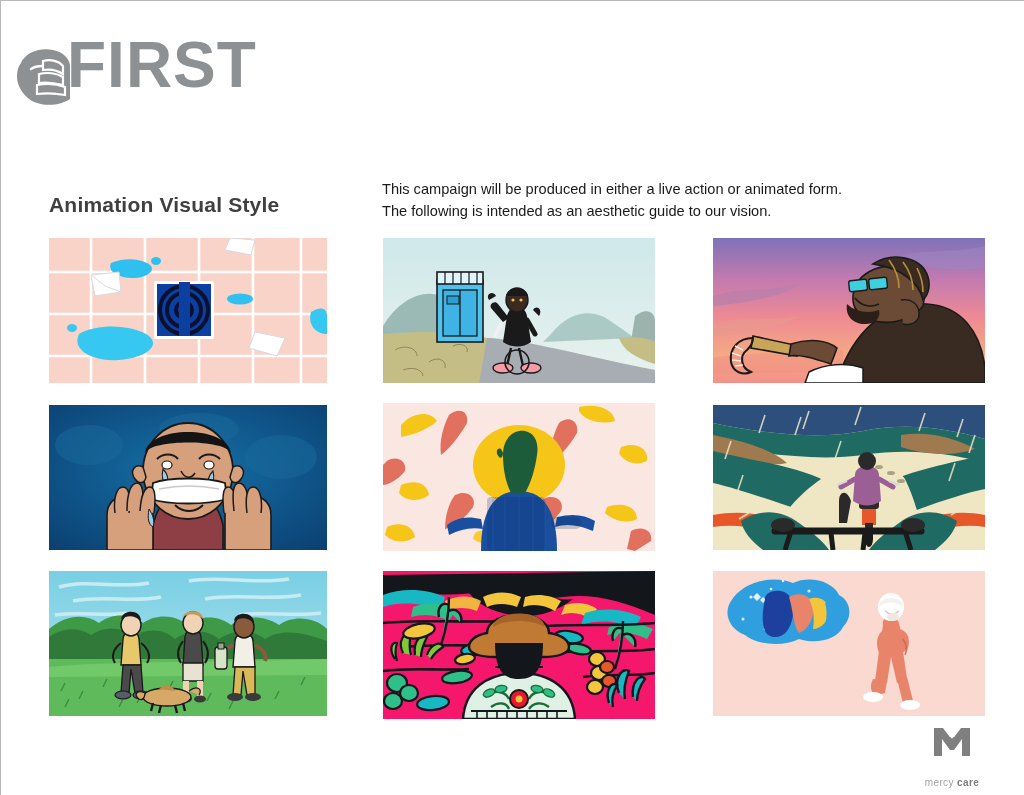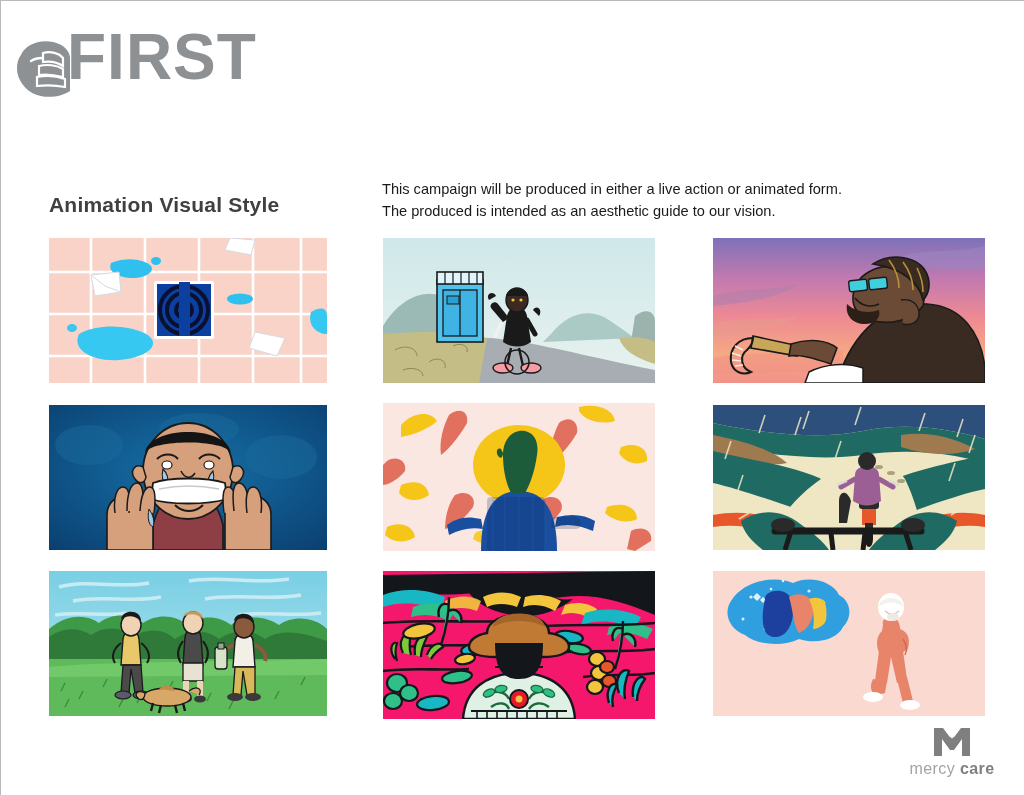--- a/index.html
+++ b/index.html
@@ -17,21 +17,21 @@
   }
   .slide {
     position: absolute;
     inset: 0;
     background: #ffffff;
   }
 
   
   .logo-block {
     position: absolute;
-    left: 8px; top: 28px;
+    left: 8px; top: 36px;
     width: 330px; height: 140px;
   }
   .logo-fist {
     position: absolute;
     left: 4px; top: 4px;
     width: 80px; height: 72px;
   }
   .logo-word {
     position: absolute;
     left: 58px; top: 2px;
@@ -75,23 +75,23 @@
   .tile svg { display: block; width: 100%; height: 100%; }
 
   
   .mercy {
     position: absolute;
     left: 896px; top: 726px;
     width: 110px; text-align: center;
   }
   .mercy-mark { width: 40px; height: 30px; margin: 0 auto; display: block; }
   .mercy-text {
-    font-size: 16px;
+    font-size: 10px;
     color: #a3a3a3;
-    margin-top: 3px;
+    margin-top: 20px;
     letter-spacing: .4px;
   }
   .mercy-text b { color: #7f7f7f; }
 </style>
 </head>
 <body>
 
 <div class="slide">
 
   <div class="logo-block">
@@ -104,21 +104,21 @@
     </svg>
     <div class="logo-word">
       <span>FIRST</span>
     </div>
   </div>
 
   <div class="section-title">Animation Visual Style</div>
 
   <div class="intro">
     <div>This campaign will be produced in either a live action or animated form.</div>
-    <div>The produced is intended as an aesthetic guide to our vision.</div>
+    <div>The following is intended as an aesthetic guide to our vision.</div>
   </div>
 
   <div class="grid">
 
     <div class="tile" style="left:48px;top:237px;width:278px;height:145px;">
       <svg viewBox="0 0 278 145" preserveAspectRatio="none">
         <rect width="278" height="145" fill="#fad3c8"></rect>
         <g stroke="#ffffff" stroke-width="2.6">
           <line x1="0" y1="34" x2="278" y2="34"></line>
             <line x1="0" y1="76" x2="278" y2="76"></line>

